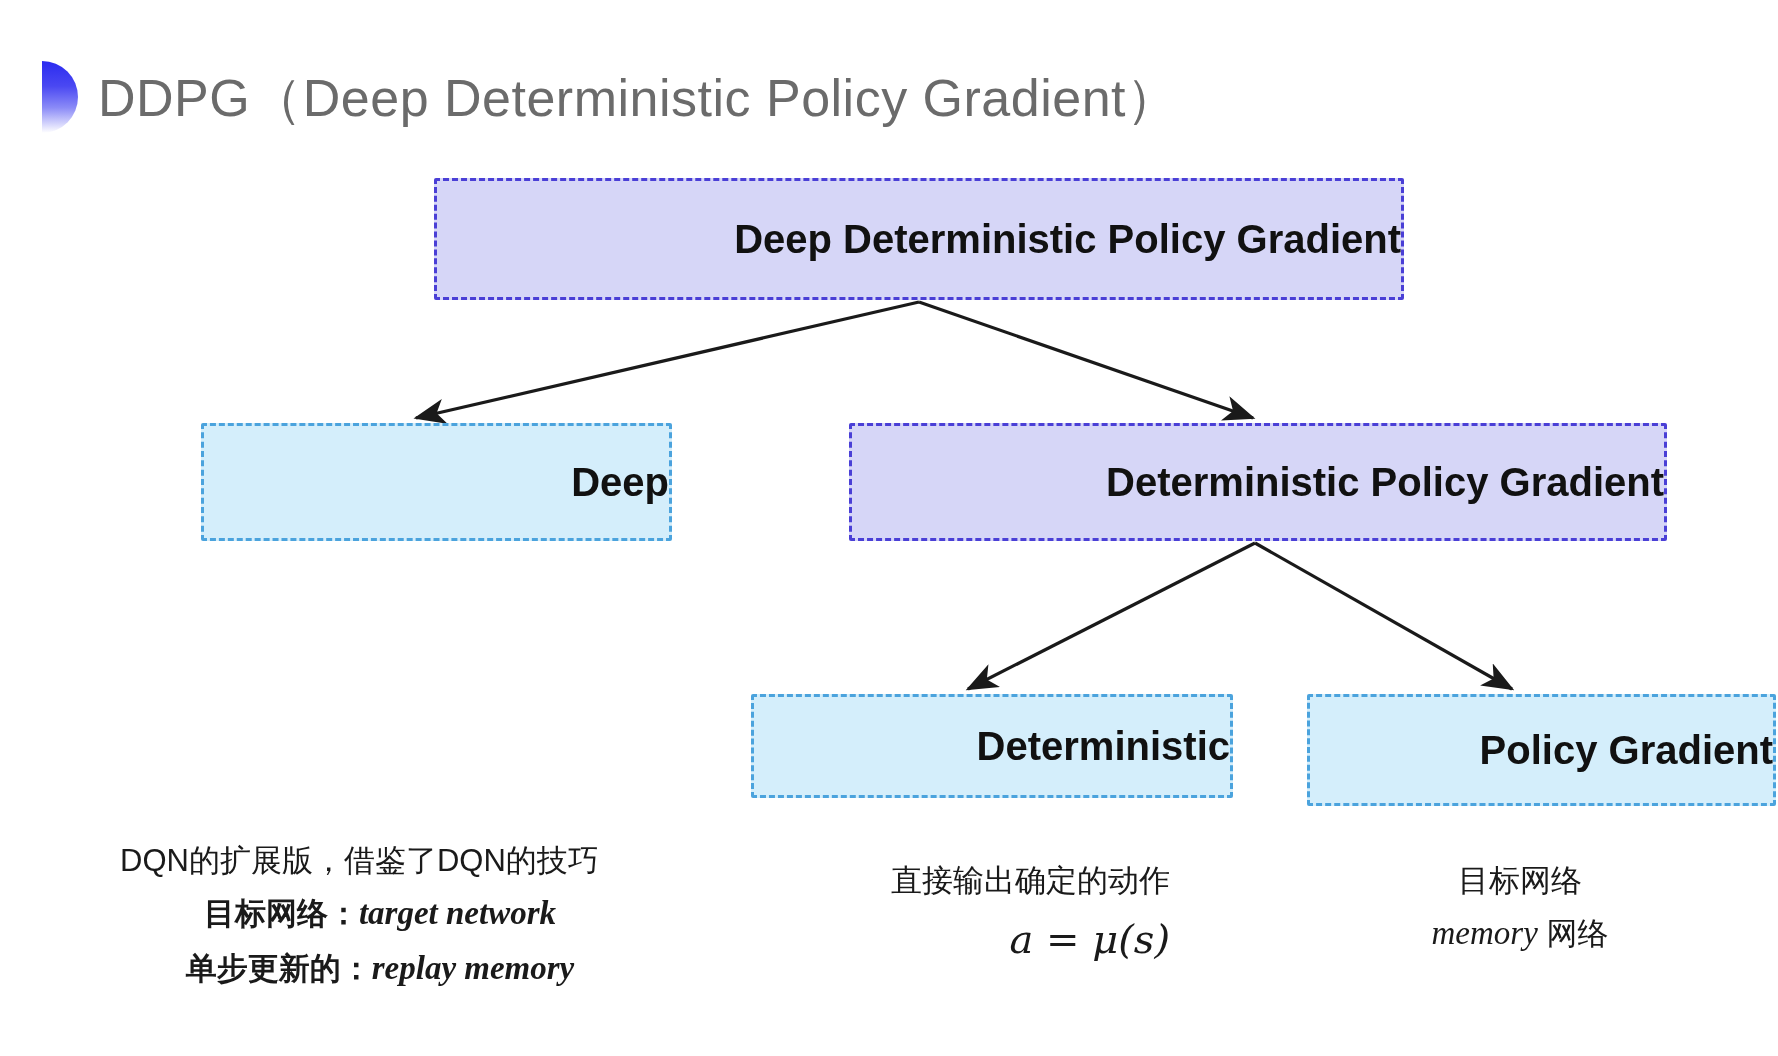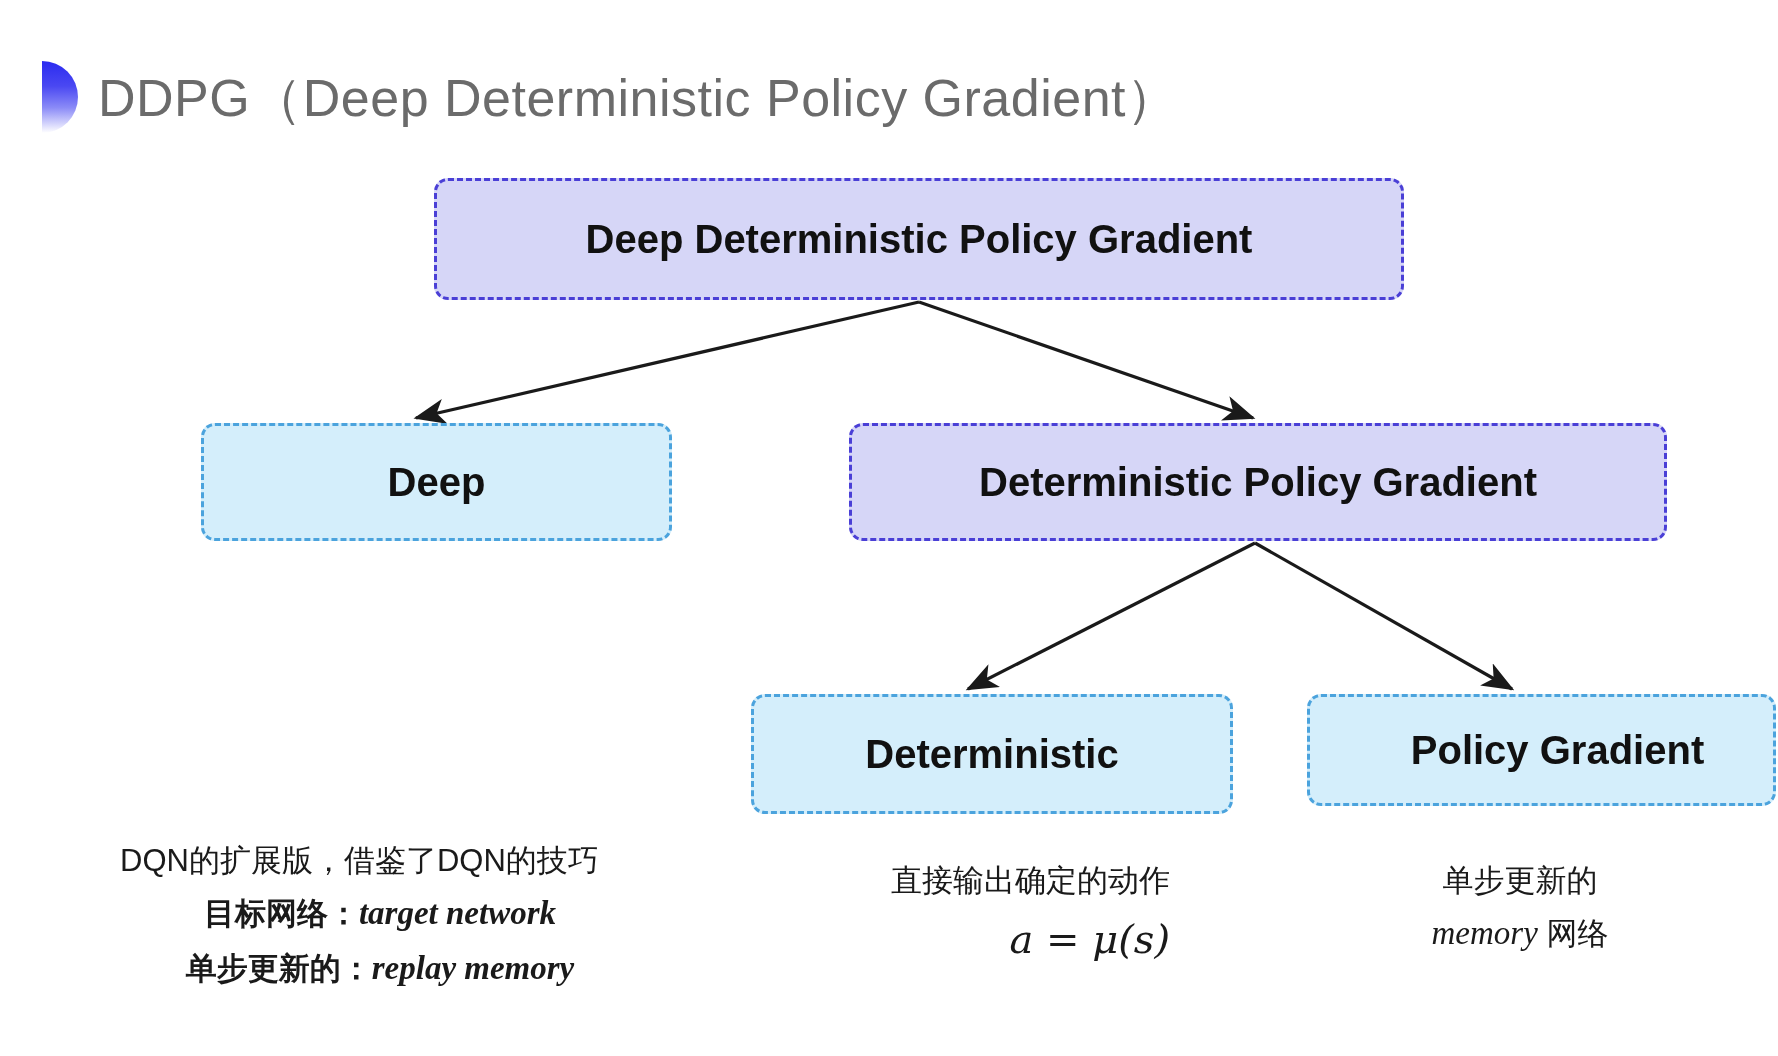--- a/index.html
+++ b/index.html
@@ -63,22 +63,22 @@
     width: 1778px;
     height: 1056px;
     pointer-events: none;
   }
 
   .node {
     position: absolute;
     box-sizing: border-box;
     display: flex;
     align-items: center;
-    justify-content: center;
-    border-radius: 14px;
+    justify-content: flex-end;
+    border-radius: 2px;
     text-align: center;
     line-height: 1.15;
   }
   .node-label {
     font-size: 40px;
     font-weight: 600;
     color: #111111;
     white-space: nowrap;
   }
   .node.purple {
@@ -88,21 +88,21 @@
   .node.blue {
     background: #d4eefb;
     border: 3px dashed #4ba3dd;
     margin-left: 28px;
   }
 
   
   #node-root      { left: 434px; top: 178px;  width: 970px; height: 122px; }
   #node-deep      { left: 173px; top: 423px;  width: 471px; height: 118px; }
   #node-dpg       { left: 849px; top: 423px;  width: 818px; height: 118px; }
-  #node-det       { left: 723px; top: 694px;  width: 482px; height: 120px; }
+  #node-det       { left: 723px; top: 694px;  width: 482px; height: 104px; }
   #node-pg        { left: 1279px;top: 694px;  width: 469px; height: 112px; padding-left: 32px; }
 
   
   .caption {
     position: absolute;
     text-align: center;
     font-size: 31px;
     color: #1a1a1a;
     line-height: 1.65;
   }
@@ -197,17 +197,17 @@
     <div class="line indent"><span>目标网络：</span><span class="mathit">target network</span></div>
     <div class="line indent"><span>单步更新的：</span><span class="mathit">replay memory</span></div>
   </div>
 
   <div class="caption" id="caption-det">
     <div class="line">直接输出确定的动作</div>
     <div class="line mathsym">a = μ(s)</div>
   </div>
 
   <div class="caption" id="caption-pg">
-    <div class="line">单步更新的</div>
+    <div class="line">目标网络</div>
     <div class="line"><span class="mathit">memory</span><span> 网络</span></div>
   </div>
 
 </div>
 
 </body></html>

